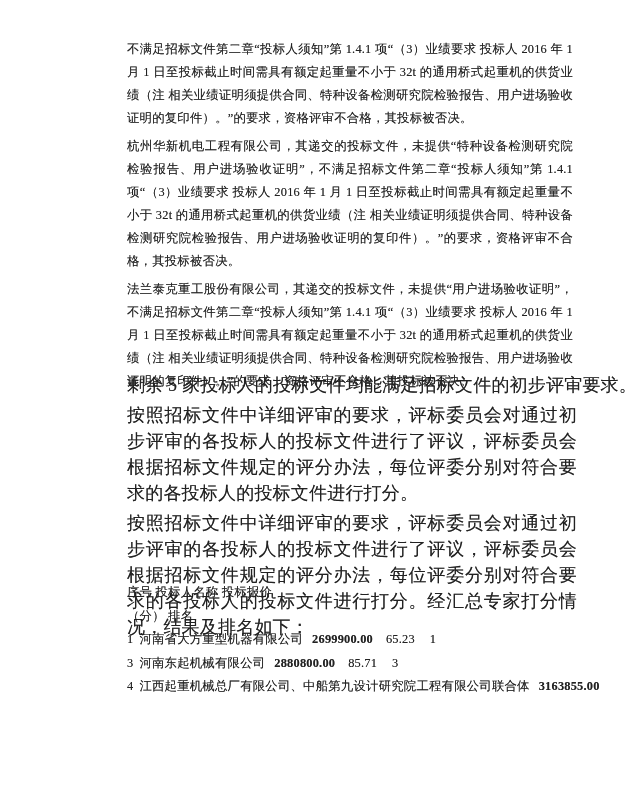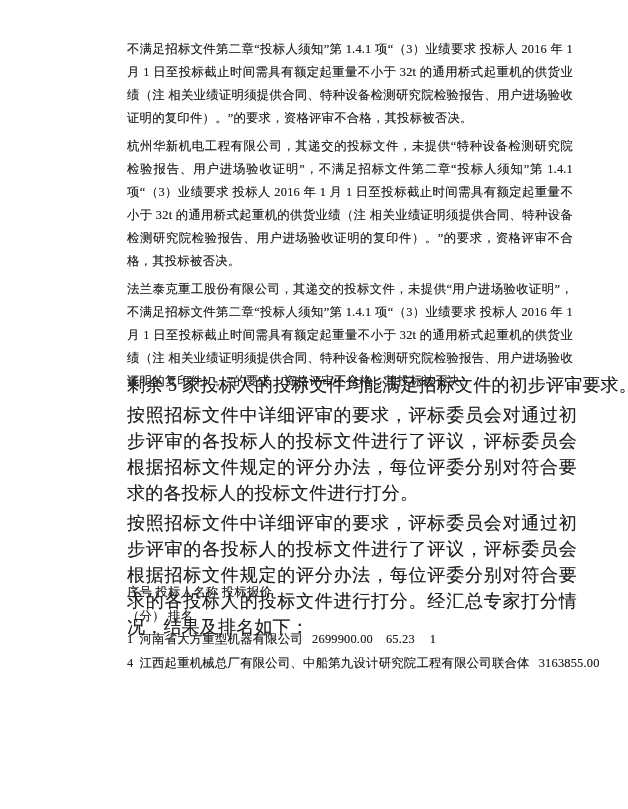--- a/index.html
+++ b/index.html
@@ -38,21 +38,21 @@
   
   .results{
     position:absolute;left:96px;top:581px;width:470px;
     font-size:12.4px;line-height:23.5px;
     letter-spacing:0.2px;
     text-shadow:0 0 0.4px rgba(0,0,0,0.45);
   }
   .results .hline{white-space:nowrap;}
   .results .row{white-space:nowrap;}
   .row .nm{margin-left:6px;}
-  .row .pr{margin-left:9px;}
+  .row .pr{margin-left:9px;font-weight:bold;}
   .row .sc{margin-left:13px;}
   .row .rk{margin-left:15px;}
   
   .stamp{
     position:absolute;right:0;top:500px;width:46px;height:130px;
     pointer-events:none;
   }
 </style>
 </head>
 <body>
@@ -70,20 +70,23 @@
     <p>按照招标文件中详细评审的要求，评标委员会对通过初步评审的各投标人的投标文件进行了评议，评标委员会根据招标文件规定的评分办法，每位评委分别对符合要求的各投标人的投标文件进行打分。</p>
     <p>按照招标文件中详细评审的要求，评标委员会对通过初步评审的各投标人的投标文件进行了评议，评标委员会根据招标文件规定的评分办法，每位评委分别对符合要求的各投标人的投标文件进行打分。经汇总专家打分情况，结果及排名如下：</p>
   </div>
 
   <div class="results">
     <div class="hline">序号 投标人名称 投标报价</div>
     <div class="hline">（分） 排名</div>
 
     <div class="row">
       <span>1</span><span class="nm">河南省大方重型机器有限公司</span><span class="pr">2699900.00</span><span class="sc">65.23</span><span class="rk">1</span>
+    </div>
+    <div class="row">
+      <span>3</span><span class="nm">河南东起机械有限公司</span><span class="pr">2880800.00</span><span class="sc">85.71</span><span class="rk">3</span>
     </div>
     <div class="row">
       <span>4</span><span class="nm">江西起重机械总厂有限公司、中船第九设计研究院工程有限公司联合体</span><span class="pr">3163855.00</span><span class="sc"></span><span class="rk"></span>
     </div>
   </div>
 
   <svg class="stamp" viewBox="0 0 46 130" xmlns="http://www.w3.org/2000/svg" aria-hidden="true">
     <g stroke="#eb9aab" stroke-width="1.6" fill="none" opacity="0.9">
       <circle cx="108" cy="63" r="92"></circle>
     </g>

